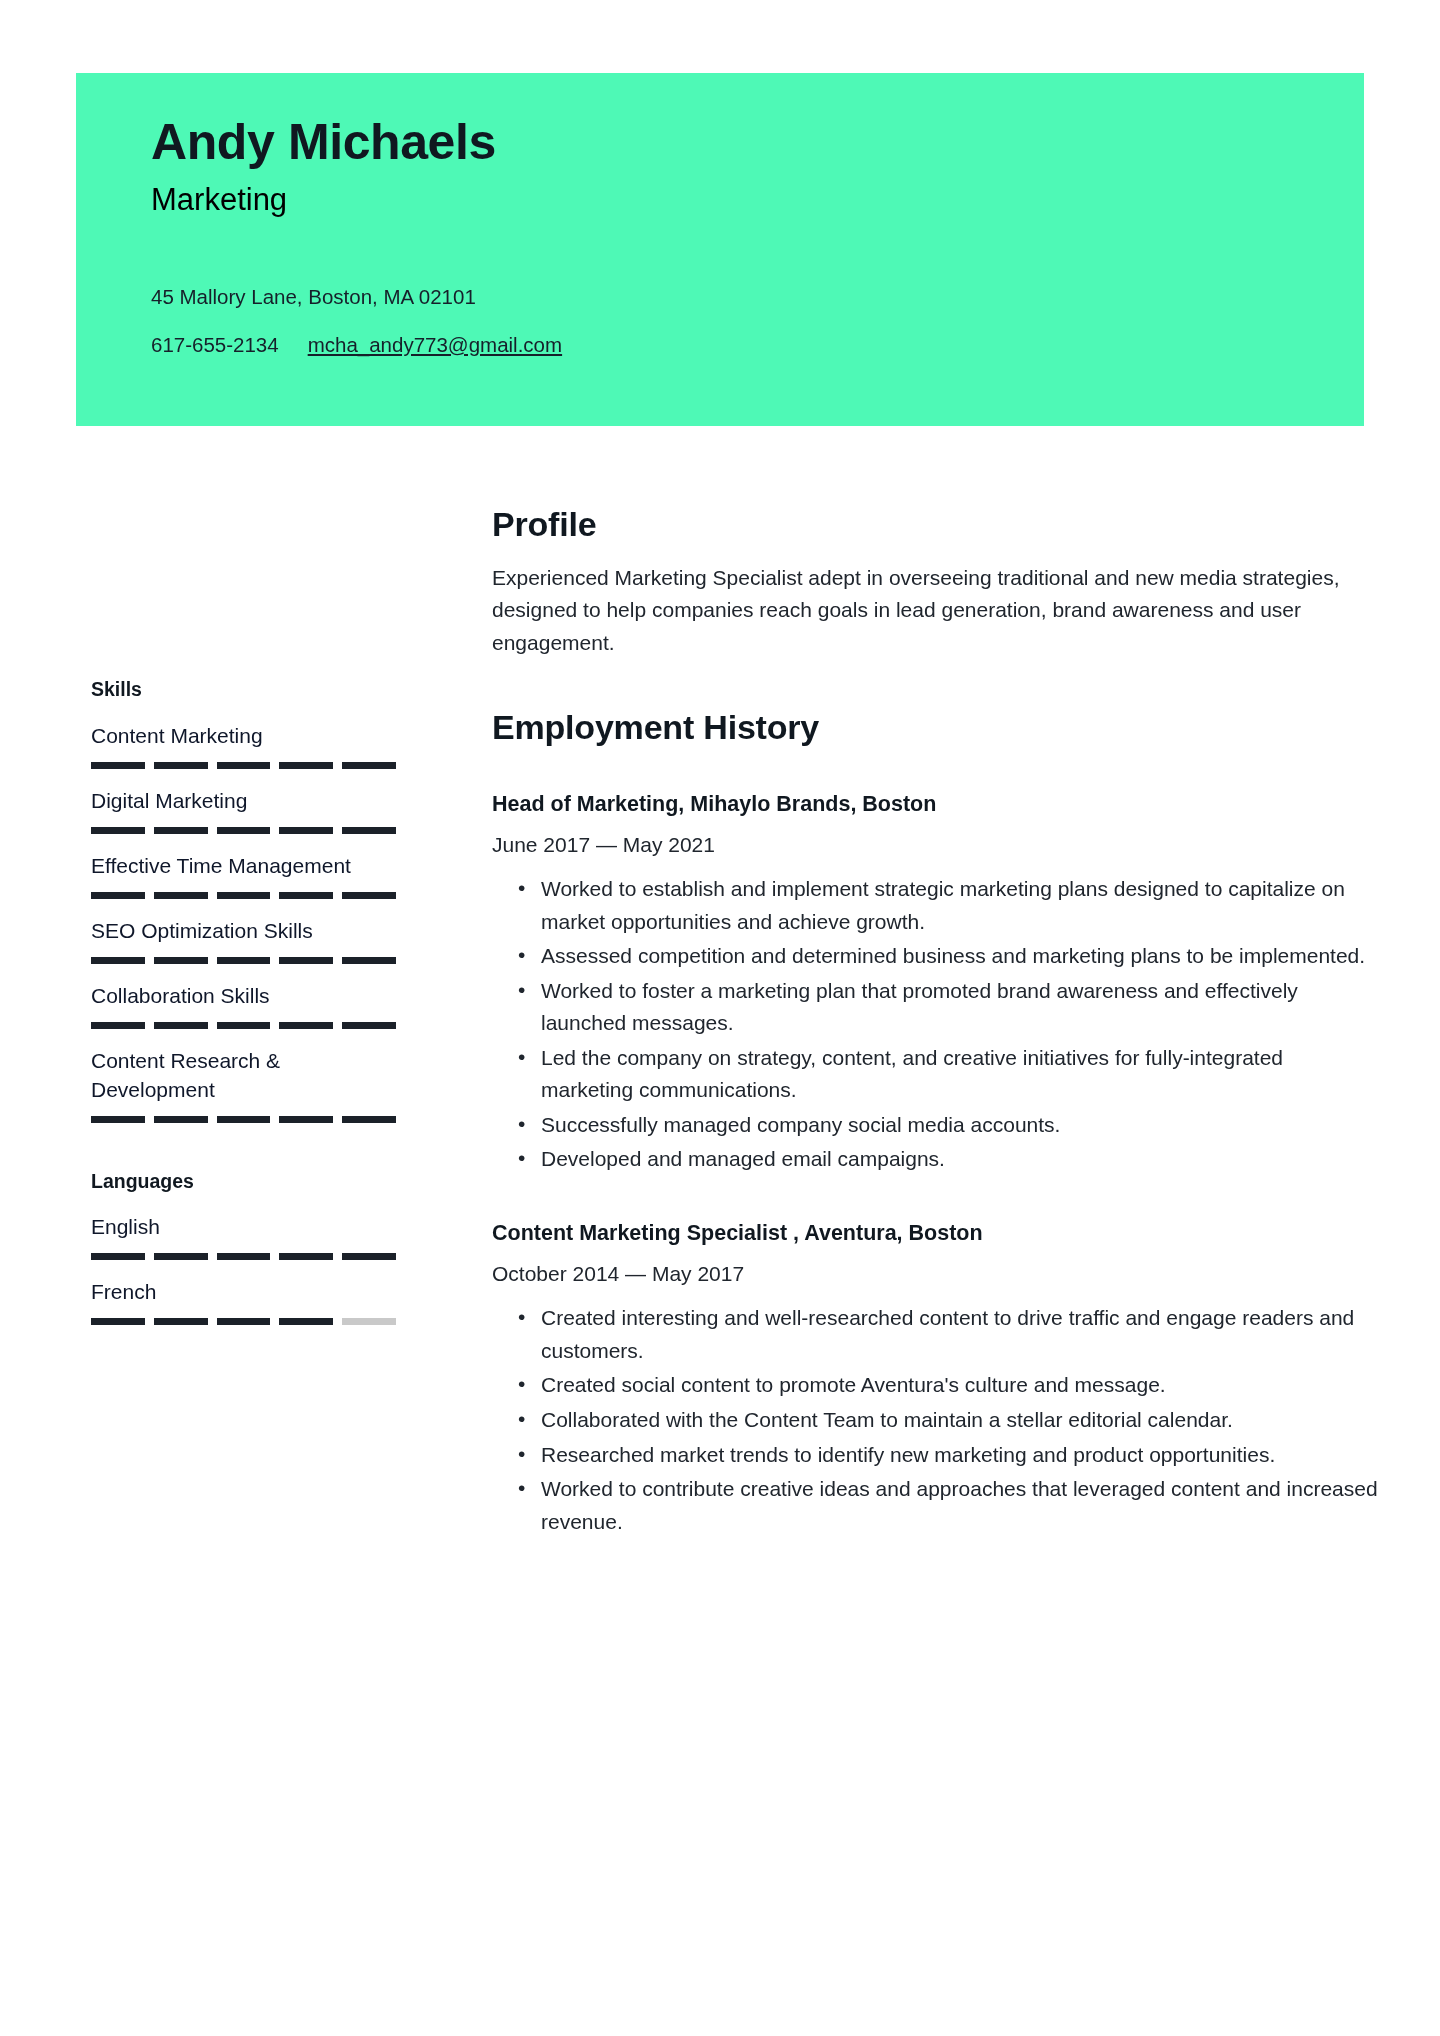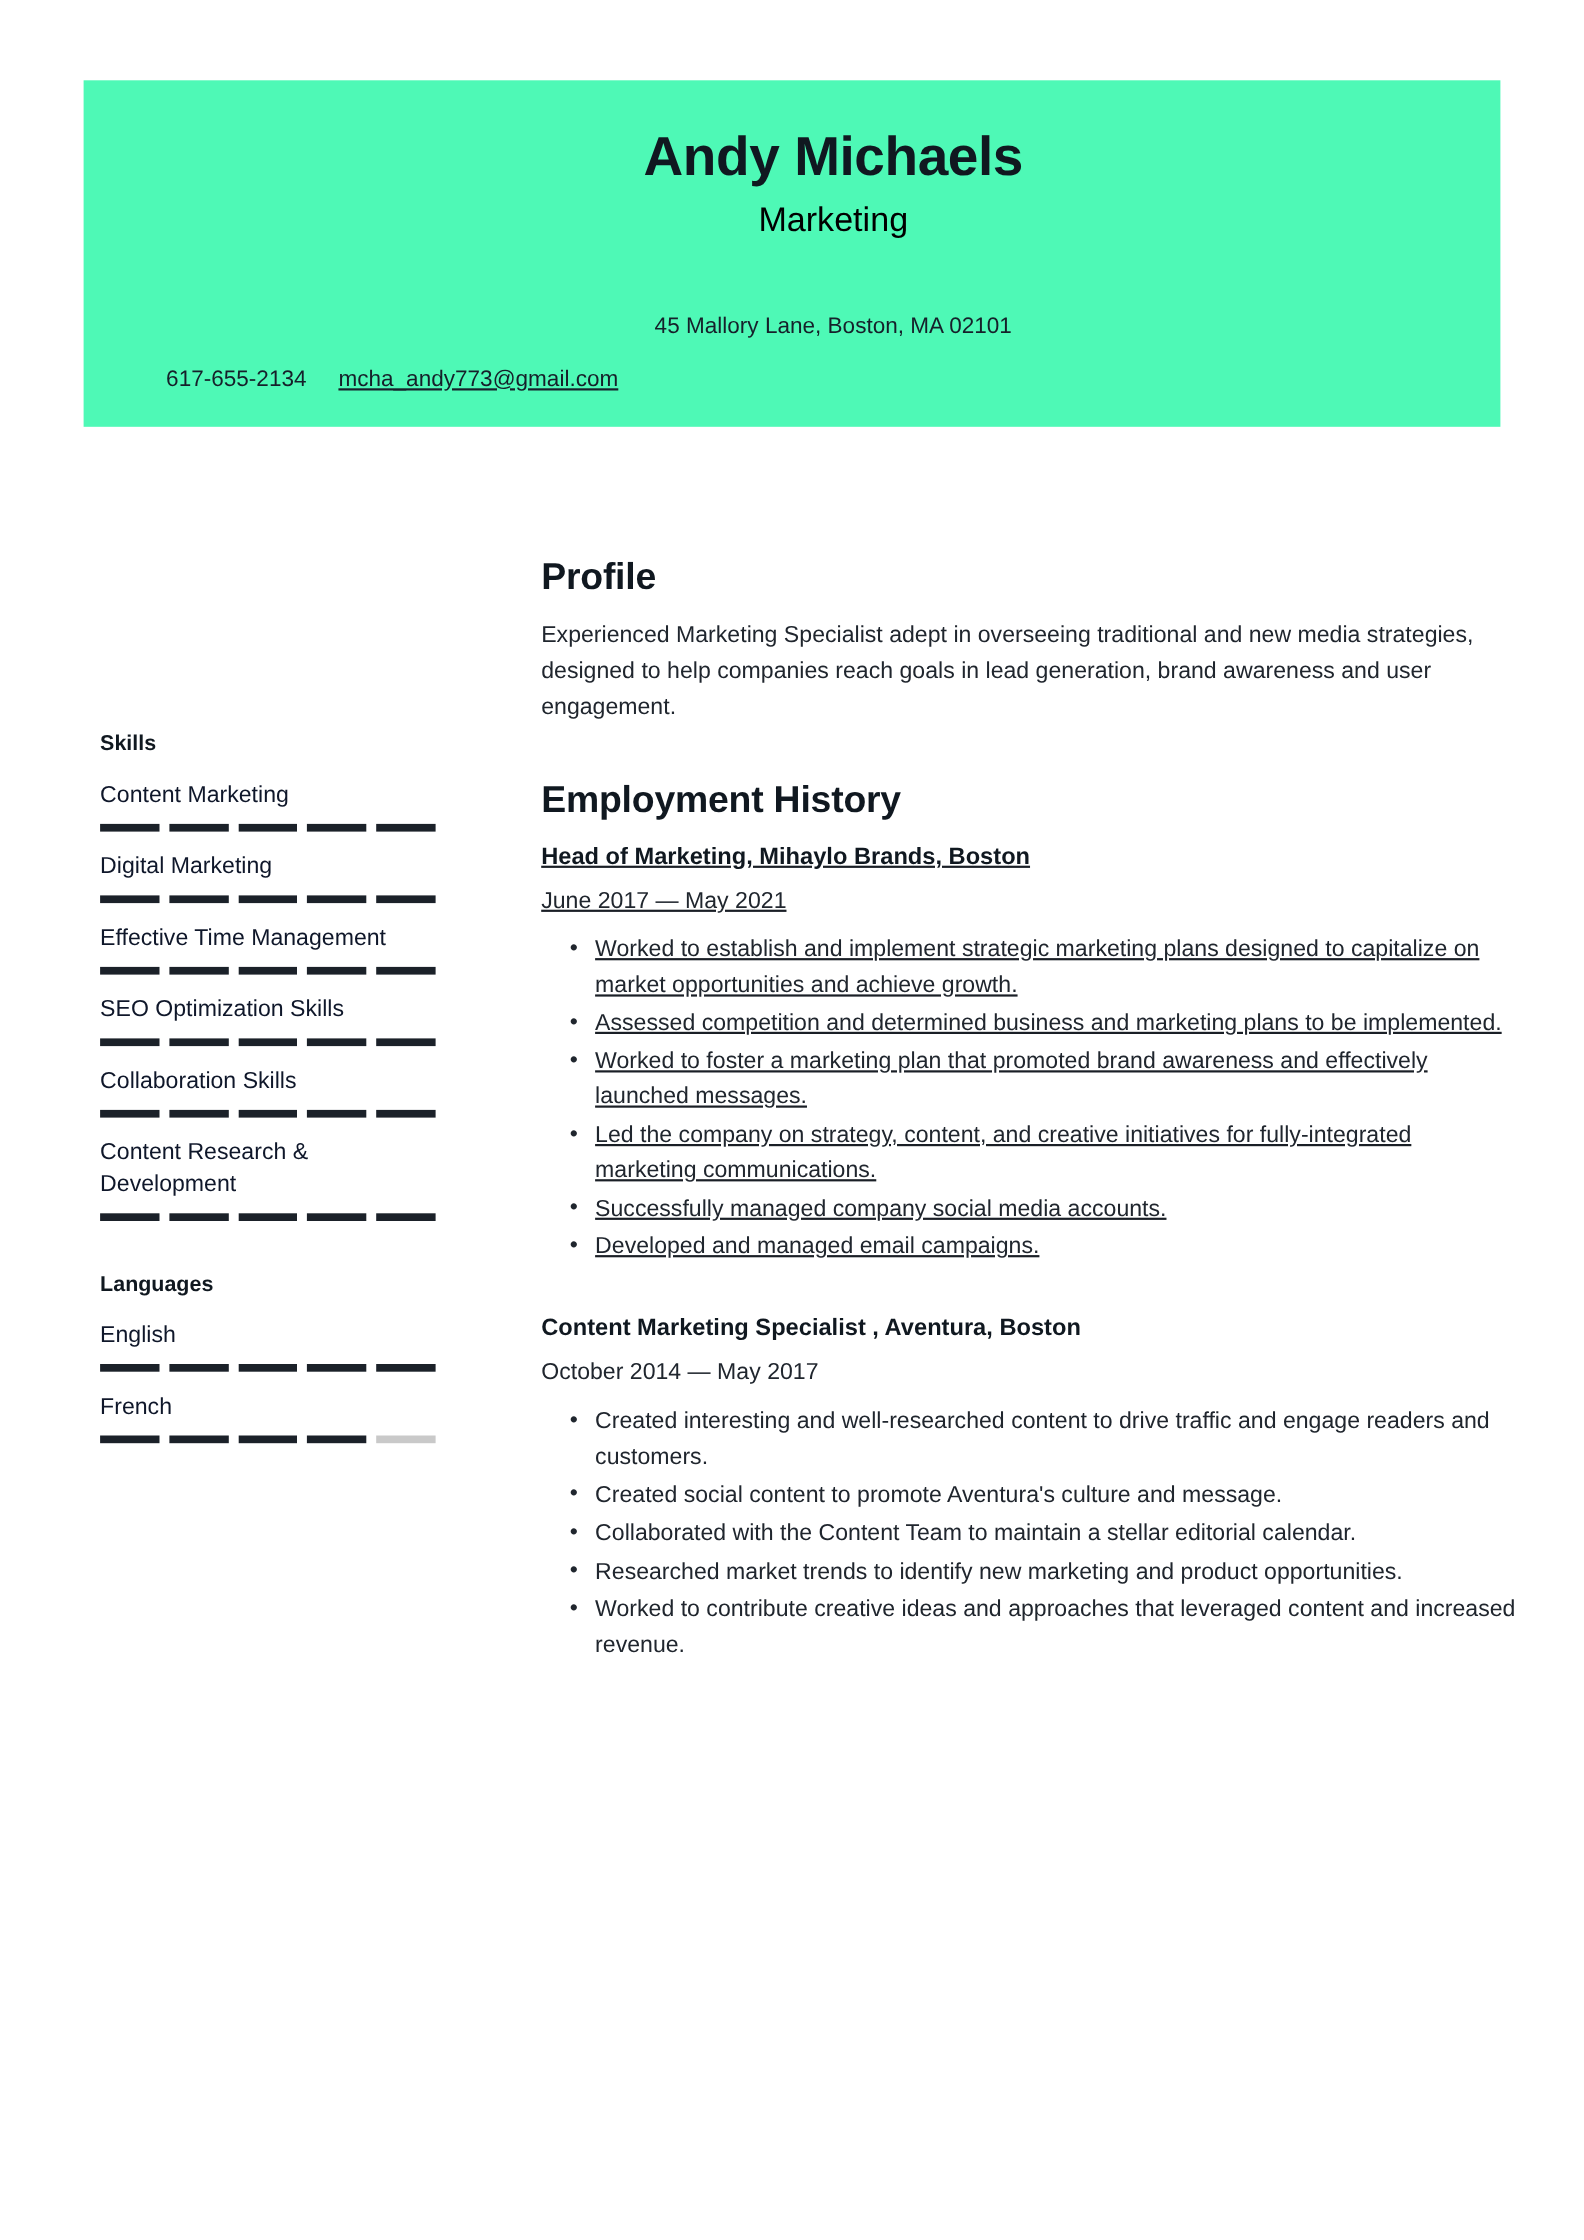--- a/index.html
+++ b/index.html
@@ -22,23 +22,22 @@
     background: #ffffff;
     overflow: hidden;
   }
 
   
   .header-banner {
     position: absolute;
     left: 76px;
     top: 73px;
     width: 1288px;
-    height: 315px;
+    height: 353px;
     background: #4ef9b6;
-    text-align: center;
   }
 
   .header-inner {
     padding: 40px 0 0 75px;
   }
 
   .full-name {
     font-size: 50px;
     font-weight: 700;
     letter-spacing: -0.4px;
@@ -147,21 +146,21 @@
     font-size: 21px;
     line-height: 1.55;
     color: #20262e;
     margin-top: 16px;
     max-width: 880px;
   }
 
   .employment-section { margin-top: 47px; }
 
   .job { margin-top: 26px; }
-  .job:first-of-type { margin-top: 15px; text-decoration: underline; }
+  .job:first-of-type { margin-top: 41px; }
   .job + .job { margin-top: 43px; }
 
   .job-role {
     font-size: 21.5px;
     font-weight: 700;
     color: #101820;
     line-height: 1.35;
   }
 
   .job-dates {

